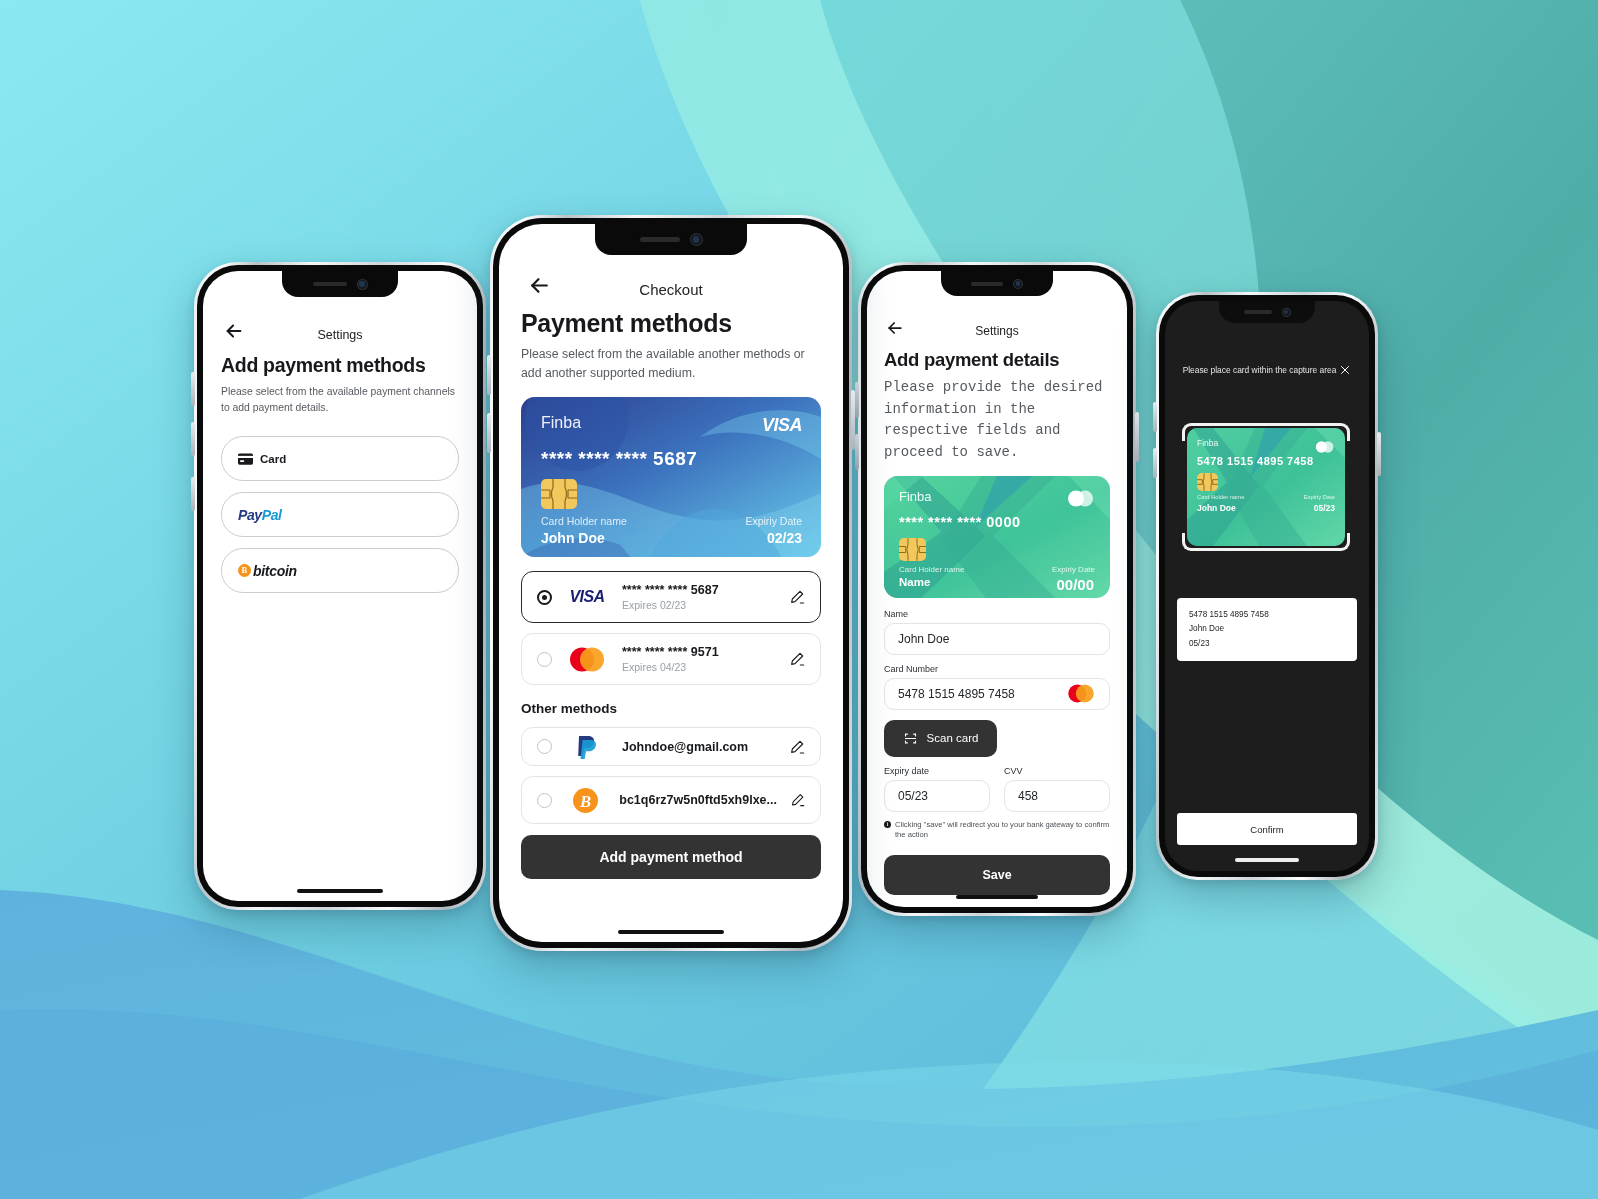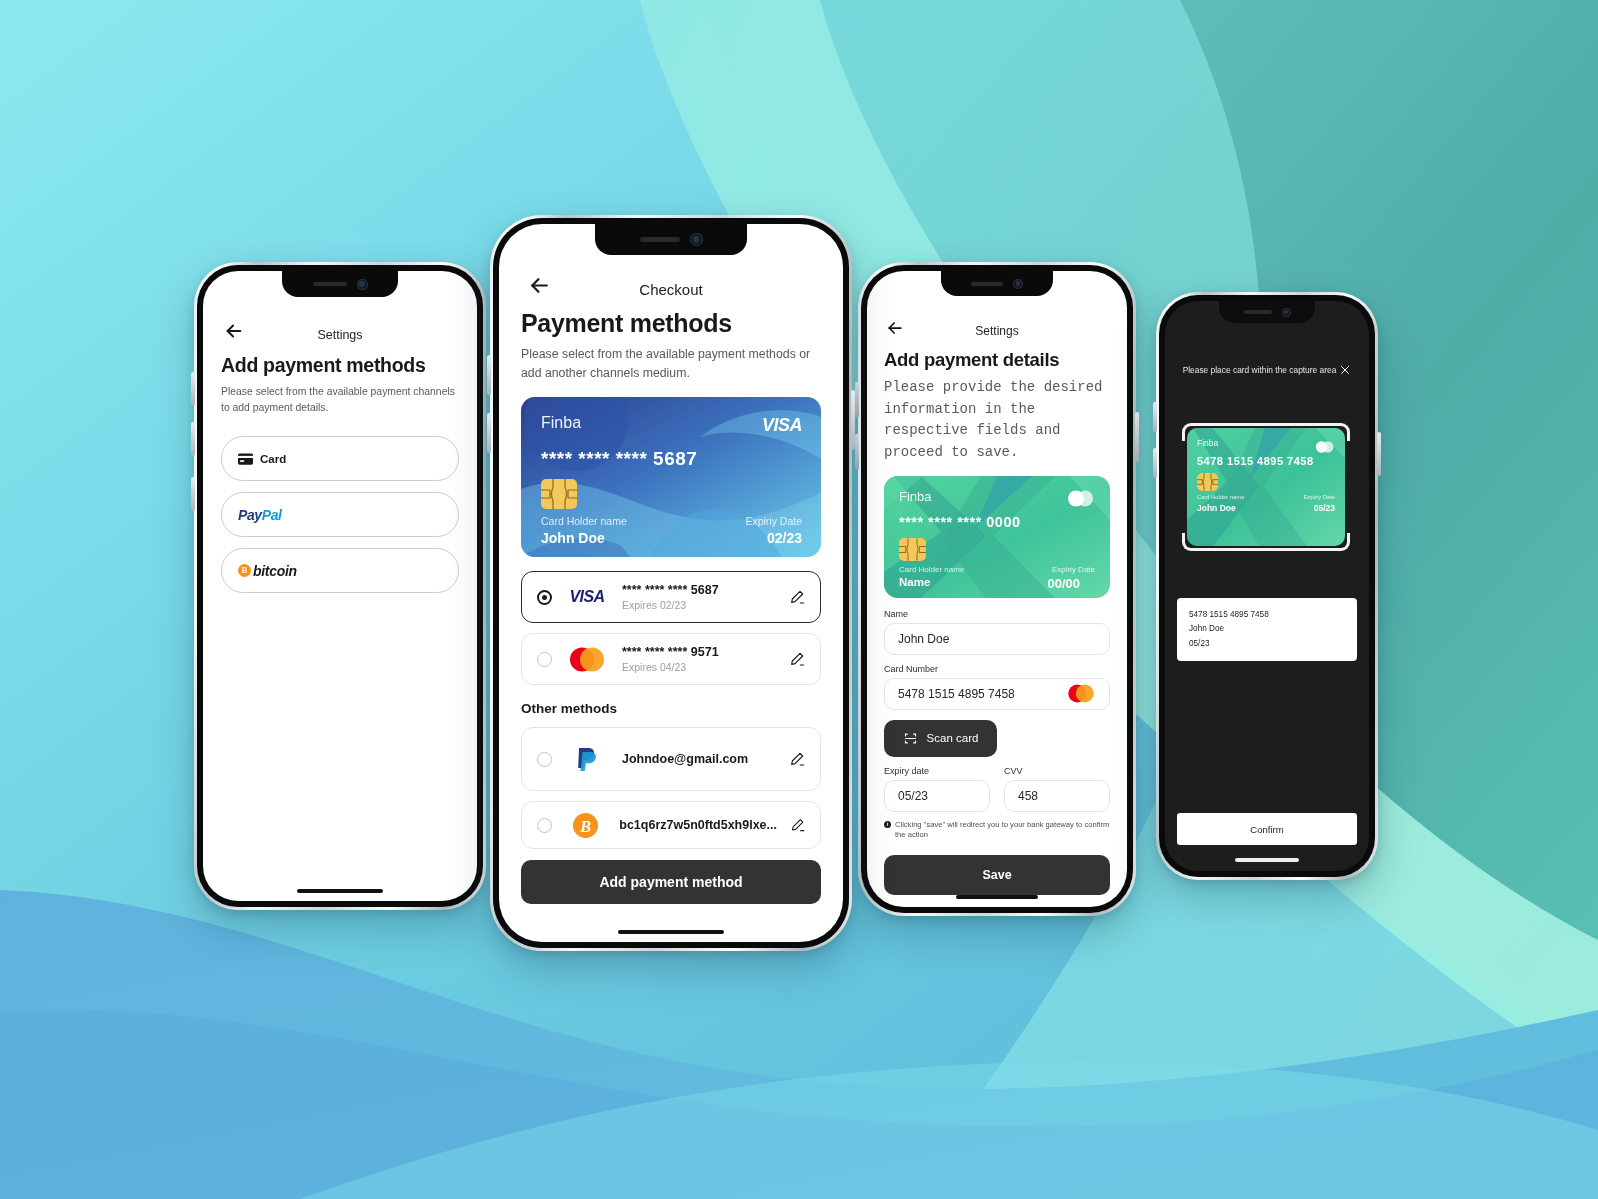--- a/index.html
+++ b/index.html
@@ -187,21 +187,21 @@
 
     <div class="navbar" style="margin:48px 28px 0 28px; height:26px;">
       <svg class="backarrow" viewBox="0 0 24 24" fill="none" stroke="#17191c" stroke-width="2.1" stroke-linecap="round" stroke-linejoin="round" style="width:25px;height:25px;">
           <path d="M19 12H5"></path>
           <path d="M11 6l-6 6 6 6"></path>
         </svg>
       <div class="navtitle" style="font-size:15px;">Checkout</div>
     </div>
 
     <div class="h1" style="margin:11px 22px 0 22px; font-size:25px;">Payment methods</div>
-    <div class="sub" style="margin:7px 22px 0 22px; font-size:12.3px; line-height:1.55;">Please select from the available payment methods or add another channels medium.</div>
+    <div class="sub" style="margin:7px 22px 0 22px; font-size:12.3px; line-height:1.55;">Please select from the available another methods or add another supported medium.</div>
 
     <div class="finbacard" style="margin:14px 22px 0 22px; height:160px;">
       <svg viewBox="0 0 302 160" preserveAspectRatio="none" style="position:absolute;inset:0;width:100%;height:100%;">
         <defs>
           <linearGradient id="vc" x1="0" y1="0" x2="1" y2="1">
             <stop offset="0%" stop-color="#2C3E8F"></stop>
               <stop offset="45%" stop-color="#3C72BE"></stop>
               <stop offset="100%" stop-color="#6ACDEC"></stop>
           </linearGradient>
           <linearGradient id="vc2" x1="0" y1="1" x2="1" y2="0">
@@ -263,21 +263,21 @@
         <svg width="16" height="16" viewBox="0 0 24 24" fill="none" stroke="#17191c" stroke-width="1.7" stroke-linecap="round" stroke-linejoin="round">
             <path d="M16.5 3.5l4 4L9 19l-5 1 1-5z"></path>
             <path d="M17 21h5"></path>
           </svg>
       </div>
     </div>
 
     <div style="margin:16px 22px 0 22px; font-size:13.5px; font-weight:bold; color:#17191c;">Other methods</div>
 
     <div style="margin:11px 22px 0 22px; display:flex; flex-direction:column; gap:10px;">
-      <div class="mrow" style="height:64px; padding:0 15px; gap:13px;">
+      <div class="mrow" style="height:39px; padding:0 15px; gap:13px;">
         <div class="radio" style="width:15px;height:15px;"></div>
         <span style="width:44px; display:flex; justify-content:center;">
           <svg width="22" height="26" viewBox="0 0 22 26">
               <path d="M3 2h9c4.5 0 6.6 2.4 5.9 6.2C17.2 12 14.4 14 10.4 14H7.8L6.6 22H2.2z" fill="#253B80"></path>
               <path d="M6.6 6h8c4 0 5.9 2.2 5.2 5.8-.7 3.6-3.4 5.5-7.3 5.5h-2.6L8.7 25H4.4z" fill="#179BD7" opacity=".92"></path>
             </svg>
         </span>
         <div class="rowtitle" style="flex:1 1 auto; font-size:12.5px;">Johndoe@gmail.com</div>
         <svg width="16" height="16" viewBox="0 0 24 24" fill="none" stroke="#17191c" stroke-width="1.7" stroke-linecap="round" stroke-linejoin="round">
             <path d="M16.5 3.5l4 4L9 19l-5 1 1-5z"></path>
@@ -359,21 +359,21 @@
           <svg width="27" height="23" viewBox="0 0 36 30" fill="none" stroke="#8a6a1f" stroke-width="1.3">
             <path d="M12 0 v8 M24 0 v8 M12 30 v-8 M24 30 v-8"></path>
             <path d="M0 11 h9 M36 11 h-9 M0 19 h9 M36 19 h-9"></path>
             <path d="M12 8 q-3 7 0 14 M24 8 q3 7 0 14"></path>
             <path d="M9 11 v8 M27 11 v8"></path>
           </svg>
         </div>
         <div class="cc-lbl" style="left:15px; top:89px; font-size:8px;">Card Holder name</div>
         <div class="cc-val" style="left:15px; top:100px; font-size:11.5px;">Name</div>
         <div class="cc-lbl" style="right:15px; top:89px; font-size:8px;">Expiriy Date</div>
-        <div class="cc-val" style="right:30px; top:100px; font-size:13px;">00/00</div>
+        <div class="cc-val" style="right:16px; top:100px; font-size:15px;">00/00</div>
       </div>
     </div>
 
     <div style="margin:11px 17px 0 17px;">
       <div class="flabel" style="font-size:9px;">Name</div>
       <div class="finput" style="margin-top:4px; height:32px; padding:0 13px; font-size:12px;">
         <span>John Doe</span>
       </div>
 
       <div class="flabel" style="font-size:9px; margin-top:9px;">Card Number</div>

